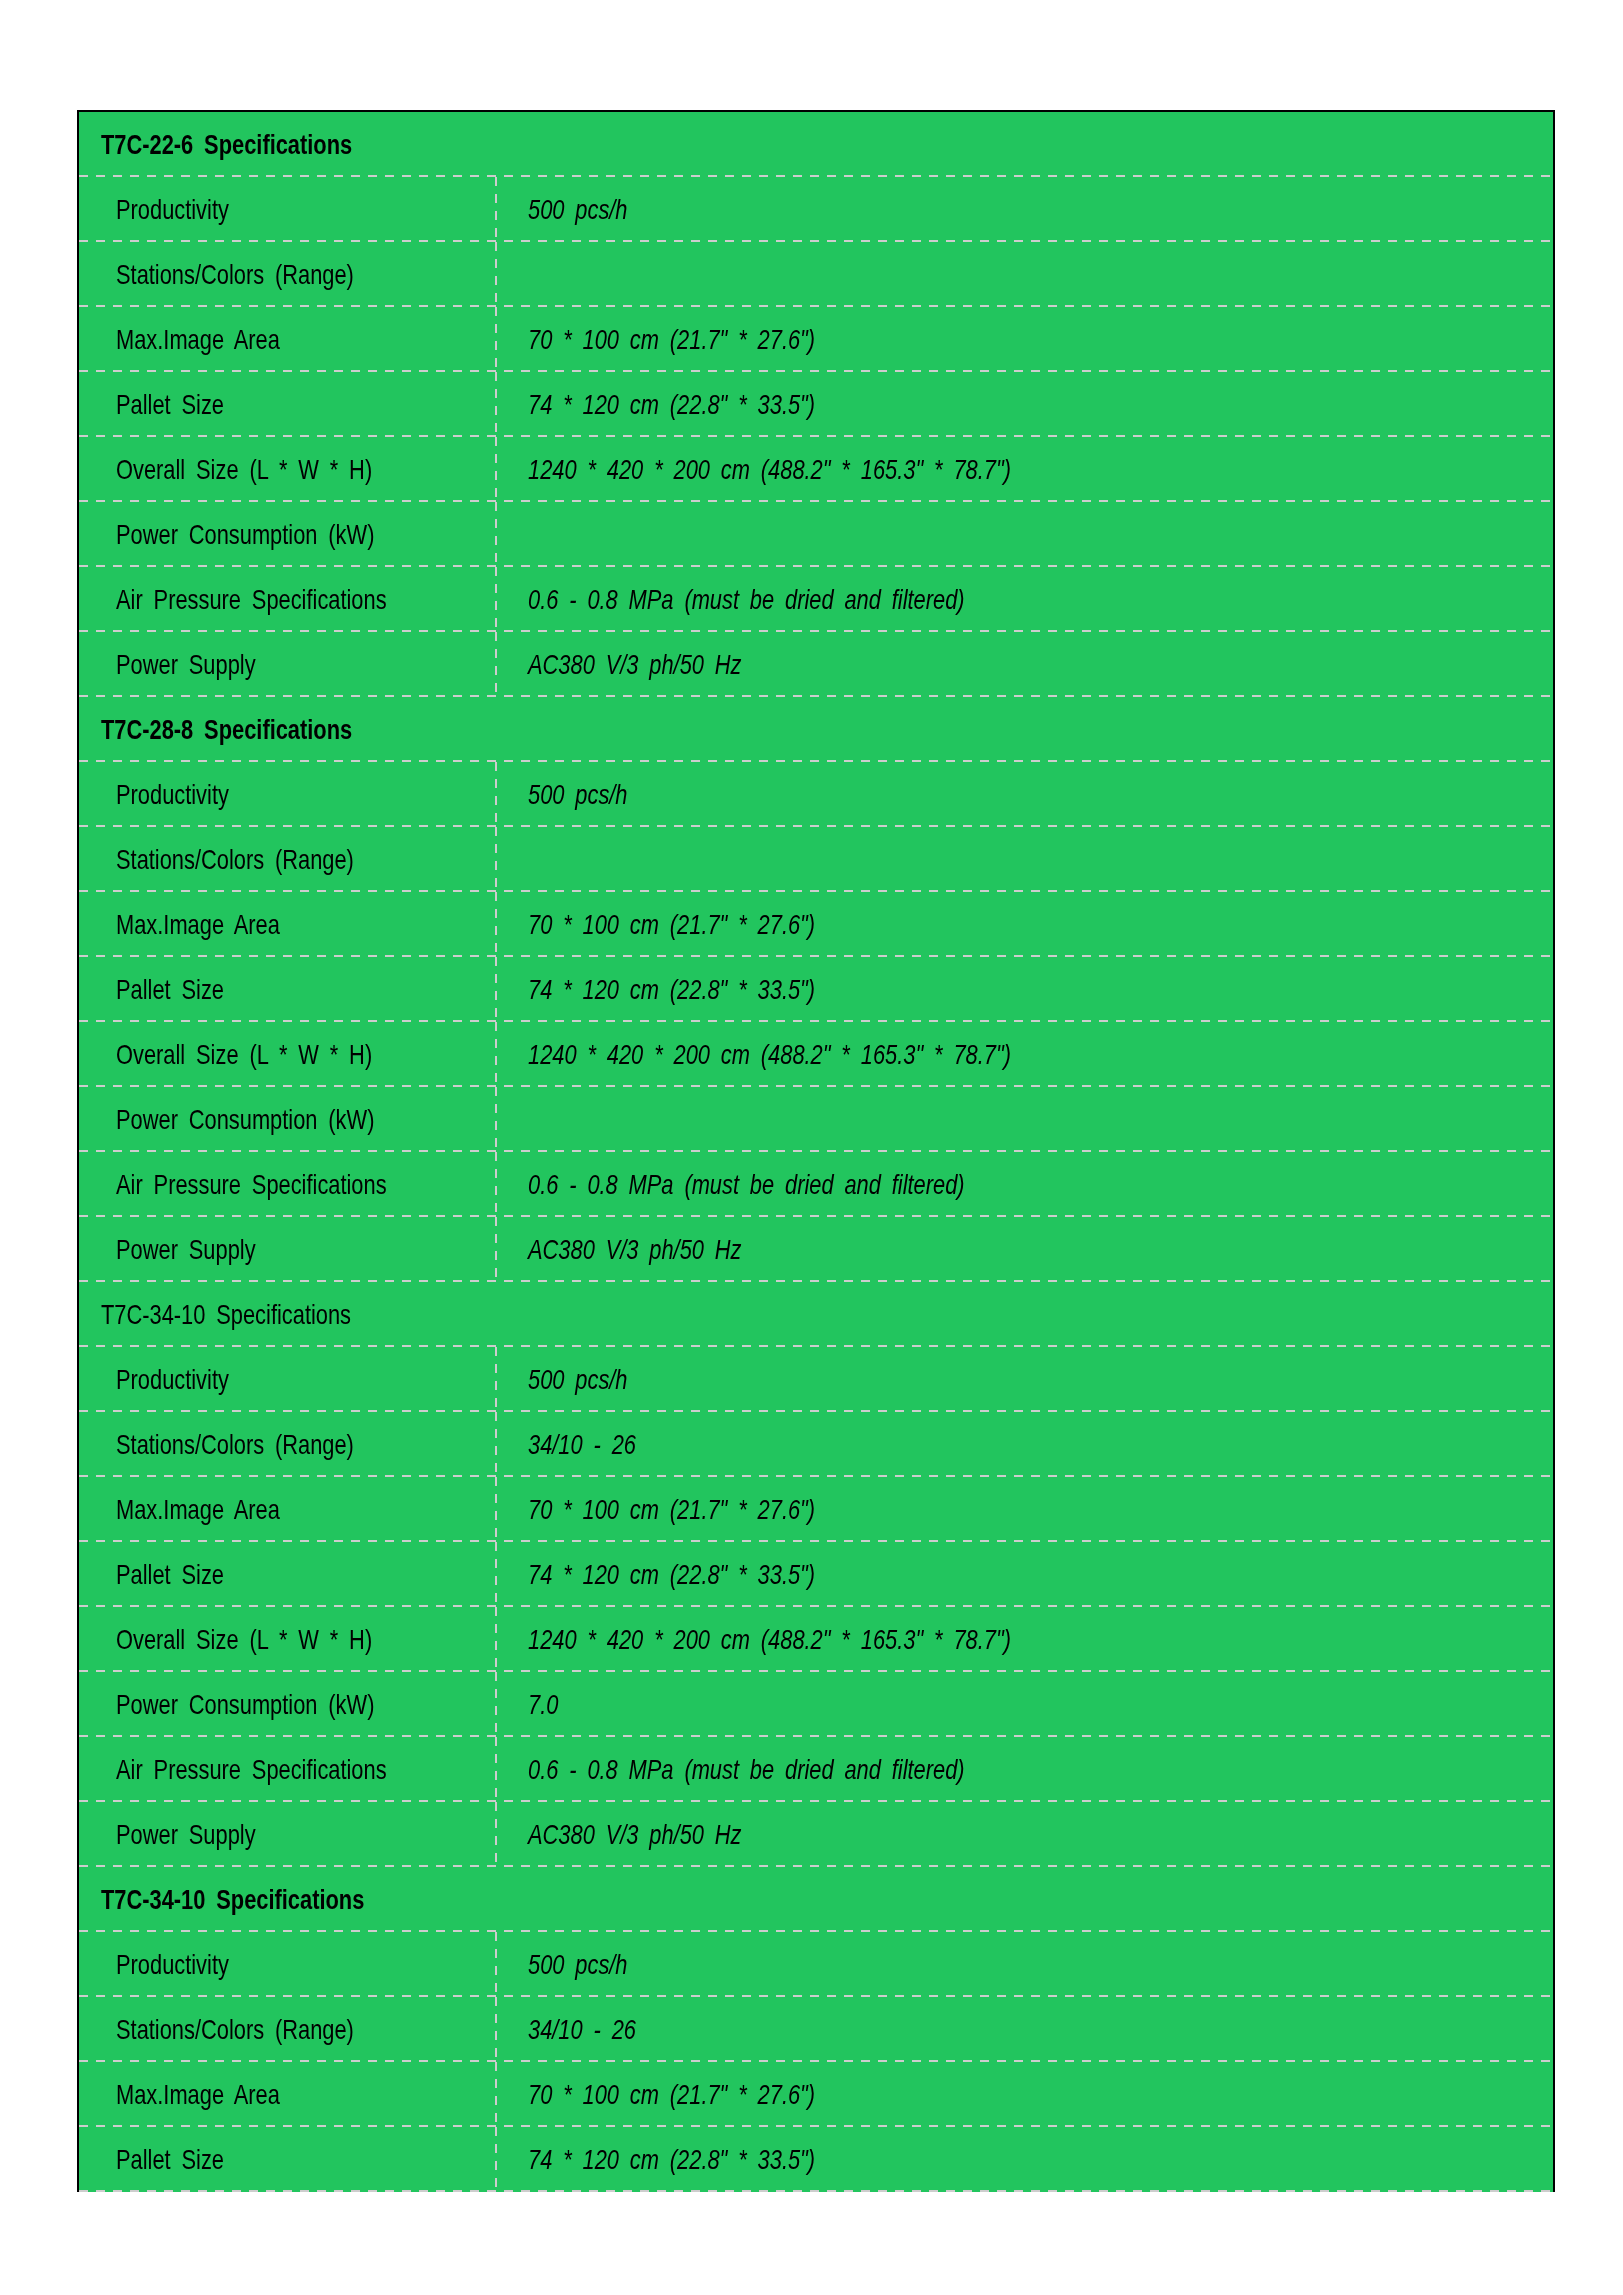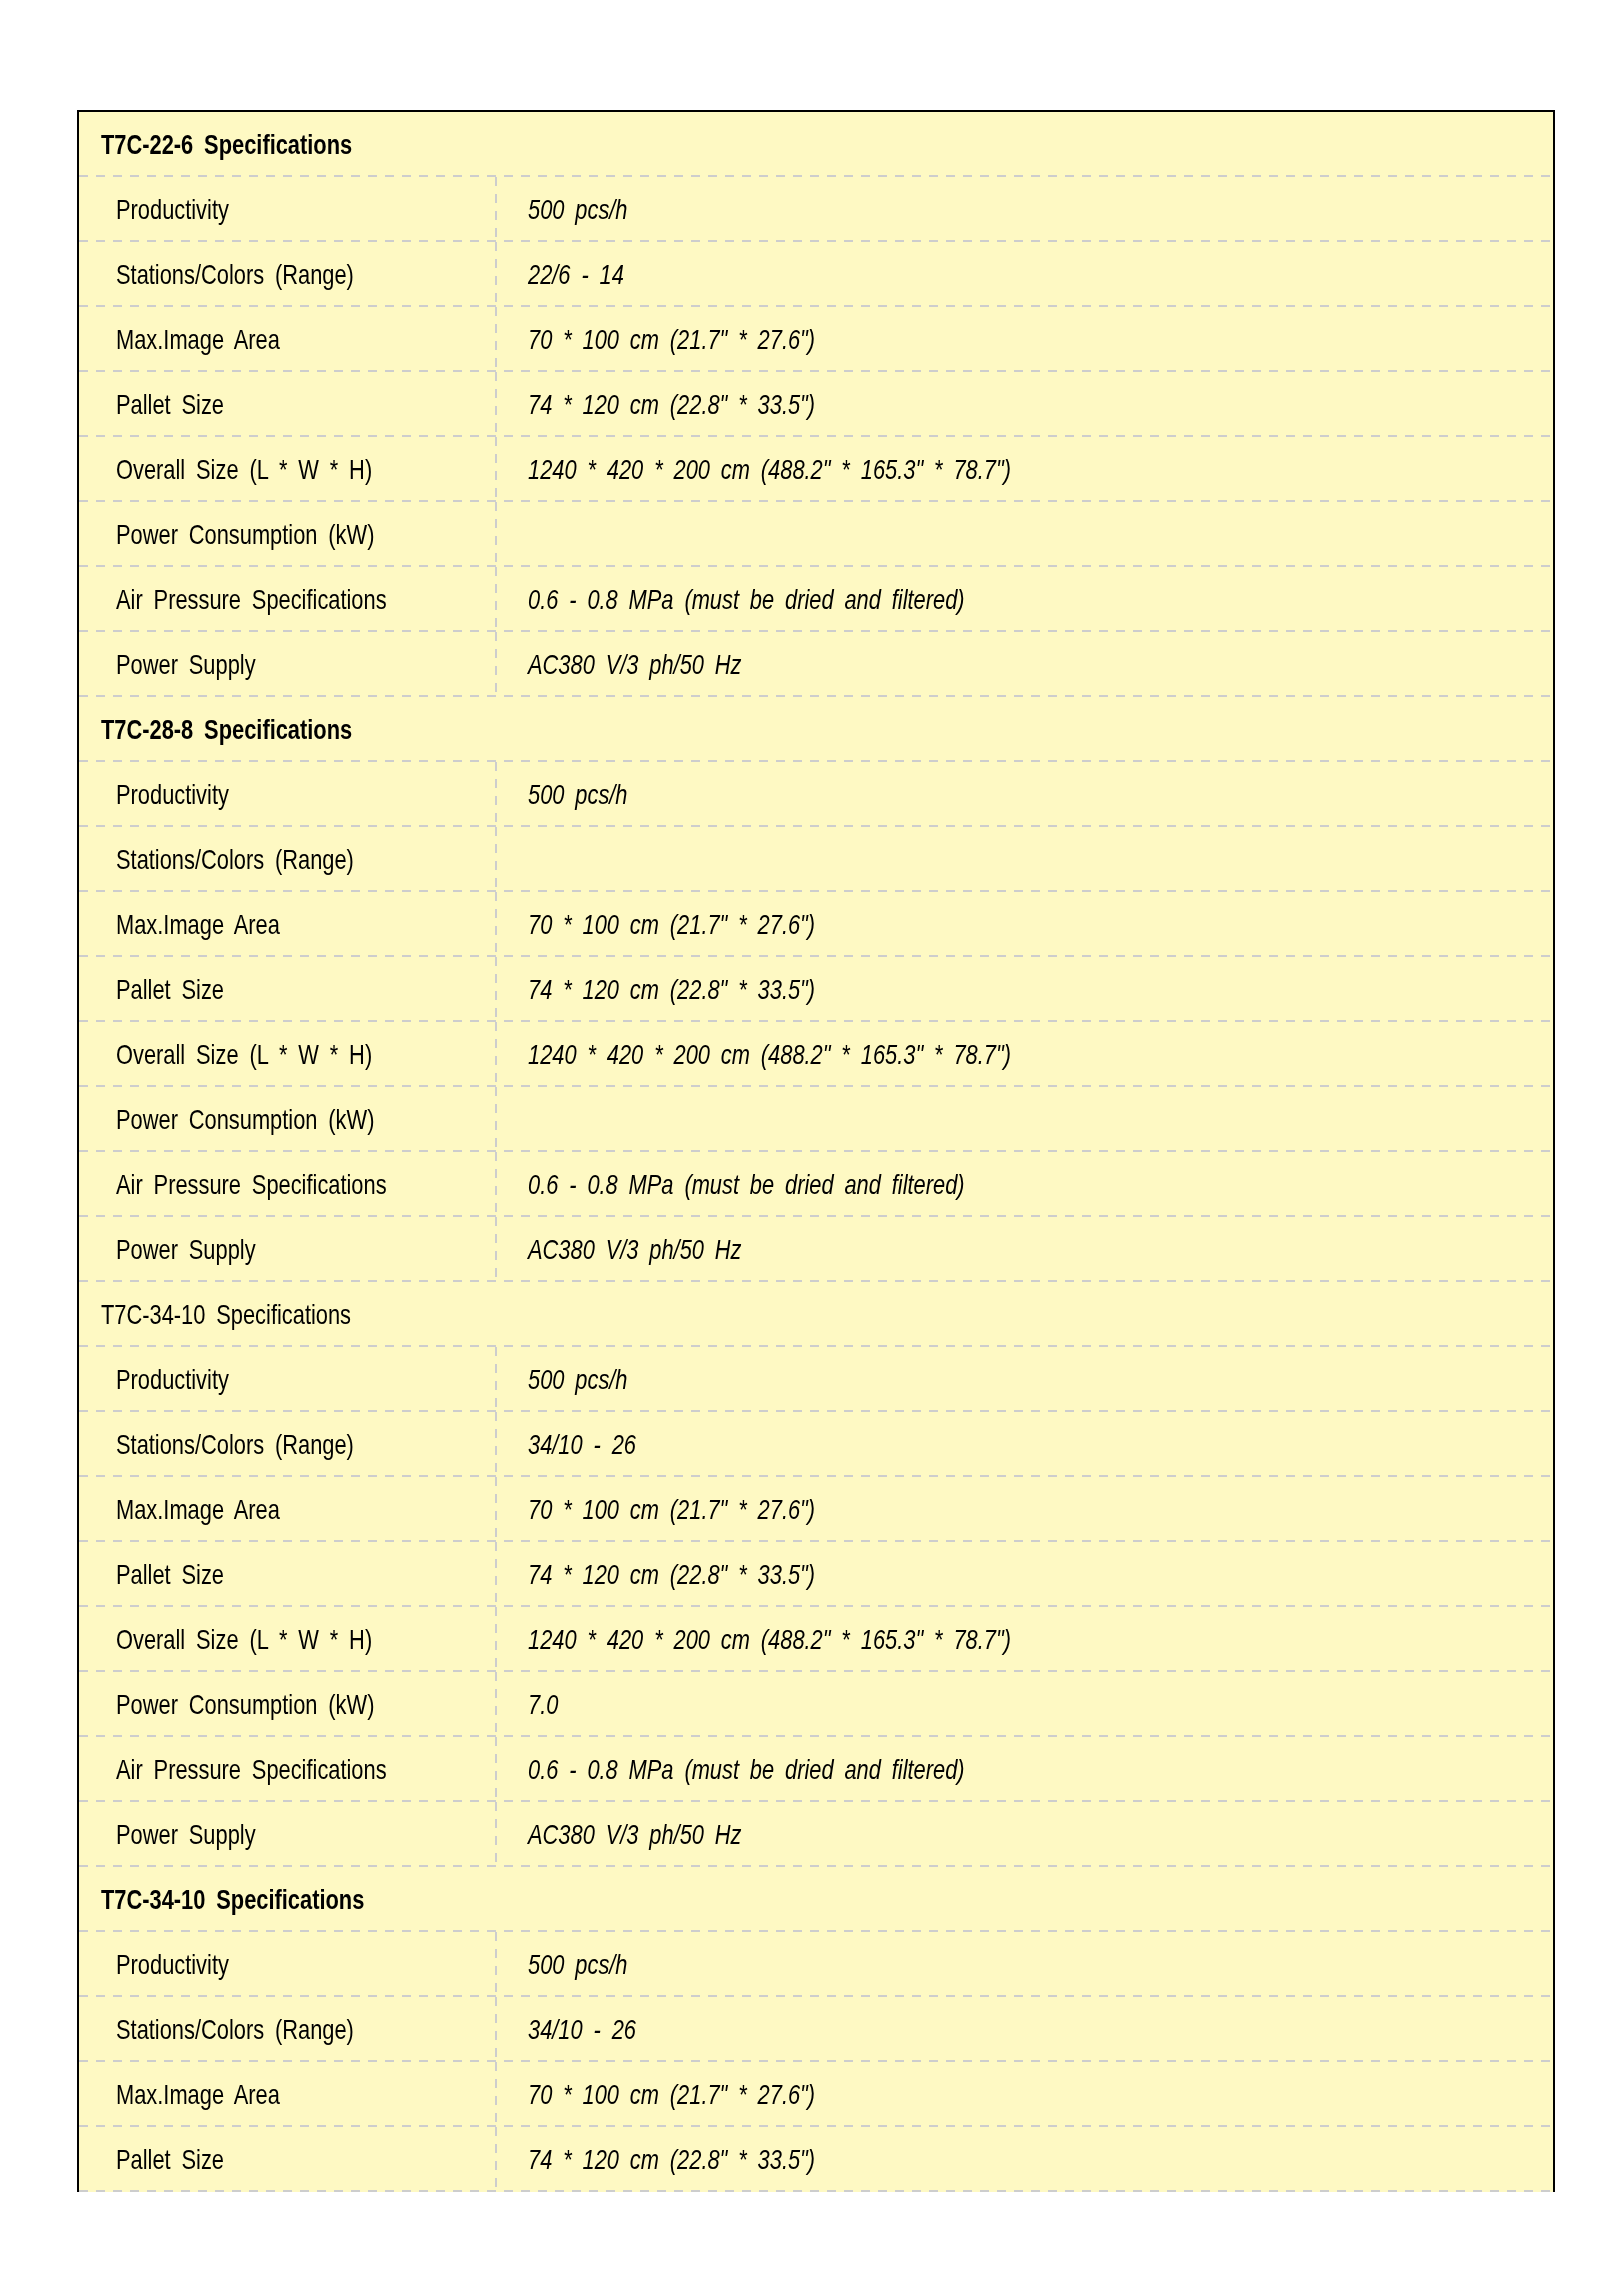--- a/index.html
+++ b/index.html
@@ -11,21 +11,21 @@
     color: #000000;
     overflow: hidden;
   }
   .spec-table {
     position: absolute;
     left: 77px; top: 110px;
     width: 1478px;
     box-sizing: border-box;
     border: 2px solid #000000;
     border-bottom: none;
-    background: #fef9c3;
+    background: #22c55e;
   }
   .row {
     position: relative;
     height: 65px;
     display: flex;
     align-items: center;
   }
   
   .row::after {
     content: "";
@@ -90,23 +90,20 @@
     <div class="value-cell">
       <span class="t">500 pcs/h</span>
     </div>
   </div>
 
   <div class="row data-row">
     <div class="label-cell">
       <span class="t">Stations/Colors (Range)</span>
     </div>
     <div class="divider"></div>
-    <div class="value-cell">
-      <span class="t">22/6 - 14</span>
-    </div>
   </div>
 
   <div class="row data-row">
     <div class="label-cell">
       <span class="t">Max.Image Area</span>
     </div>
     <div class="divider"></div>
     <div class="value-cell">
       <span class="t">70 * 100 cm (21.7" * 27.6")</span>
     </div>

